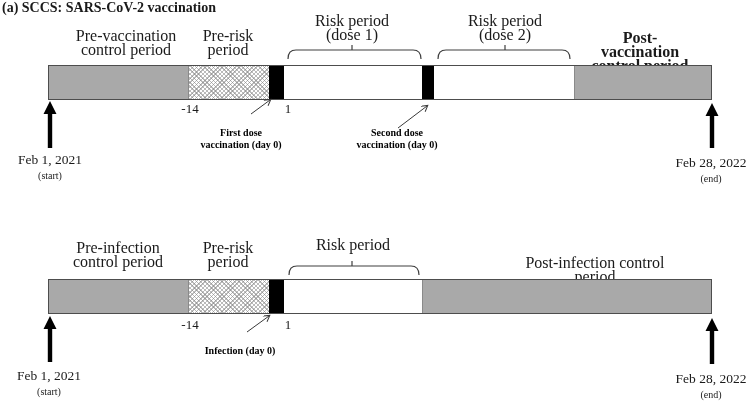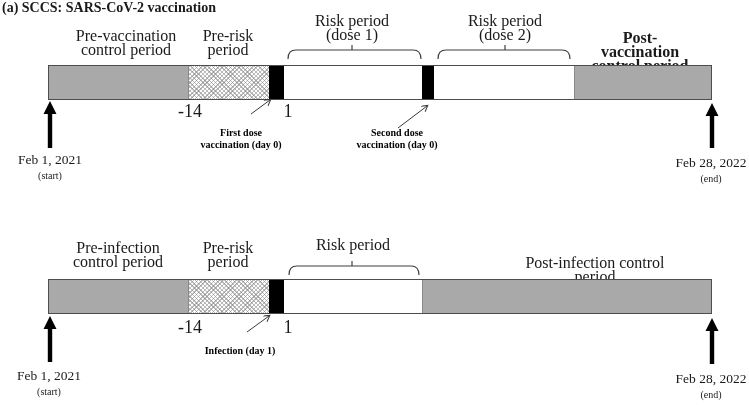--- a/index.html
+++ b/index.html
@@ -20,21 +20,21 @@
   .seg.gray{background:var(--gray,#a9a9a9);}
   .seg.black{background:var(--black,#000);}
   .seg.white{background:#fff;}
   .seg.hatch{
     background-color:#fff;
     background-image:
       repeating-linear-gradient(45deg, rgba(130,130,130,.55) 0 1px, transparent 1px 3px),
       repeating-linear-gradient(135deg, rgba(130,130,130,.55) 0 1px, transparent 1px 3px);
   }
   .seg.edge-left{border-left:1px solid #8a8a8a;}
-  .tick{position:absolute;transform:translateX(-50%);font-size:18px;white-space:nowrap;}
+  .tick{position:absolute;transform:translateX(-50%);font-size:13px;white-space:nowrap;}
   .ann{
     position:absolute;transform:translateX(-50%);text-align:center;
     white-space:pre-line;font-size:10px;font-weight:bold;line-height:11.5px;color:#000;
   }
   .date-block{position:absolute;transform:translateX(-50%);text-align:center;}
   .date-line{font-size:13.5px;line-height:16px;white-space:nowrap;}
   .date-cap{font-size:10px;line-height:16px;white-space:nowrap;text-align:center;}
   svg{position:absolute;overflow:visible;}
 </style>
 </head>
@@ -138,21 +138,21 @@
 
   <svg style="left:243px;top:312px;" width="32" height="24">
     <defs>
         <marker id="ah3" markerWidth="9" markerHeight="9" refX="6" refY="3.5" orient="auto">
       <path d="M1,0 L7,3.5 L1,7" fill="none" stroke="#3a3a3a" stroke-width="1"></path>
         </marker>
       </defs>
     <line x1="4" y1="20" x2="26" y2="4" stroke="#3a3a3a" stroke-width="1" marker-end="url(#ah3)"></line>
   </svg>
 
-  <div class="ann" style="left:240px;top:345px;">Infection (day 1)</div>
+  <div class="ann" style="left:240px;top:345px;">Infection (day 0)</div>
 
   <svg style="left:43px;top:316px;" width="14" height="47">
     <polygon points="7,0 13.5,13 9.2,13 9.2,46 4.8,46 4.8,13 0.5,13" fill="#000"></polygon>
   </svg>
   <svg style="left:705px;top:318px;" width="14" height="47">
     <polygon points="7,0 13.5,13 9.2,13 9.2,46 4.8,46 4.8,13 0.5,13" fill="#000"></polygon>
   </svg>
 
   <div class="date-block" style="left:49px;top:368px;">
     <div class="date-line">Feb 1, 2021</div>

